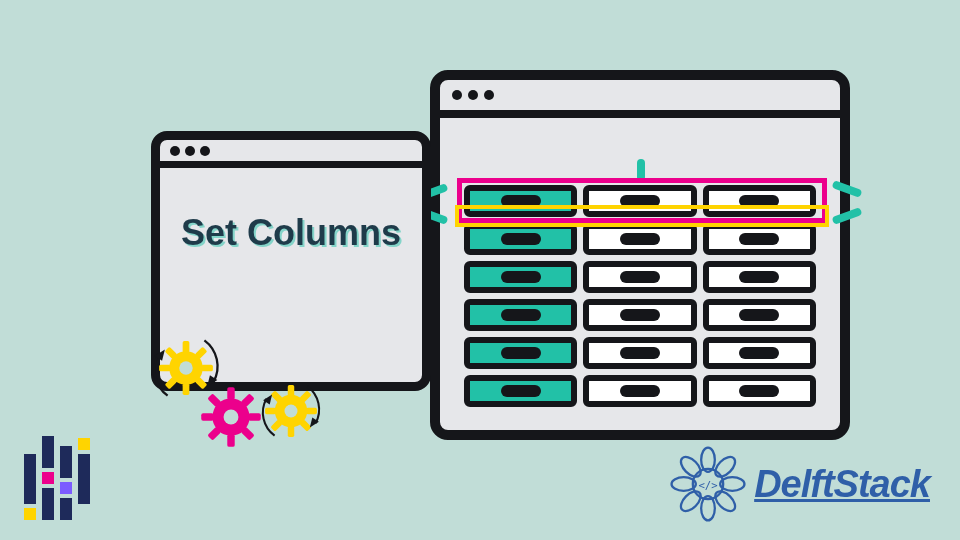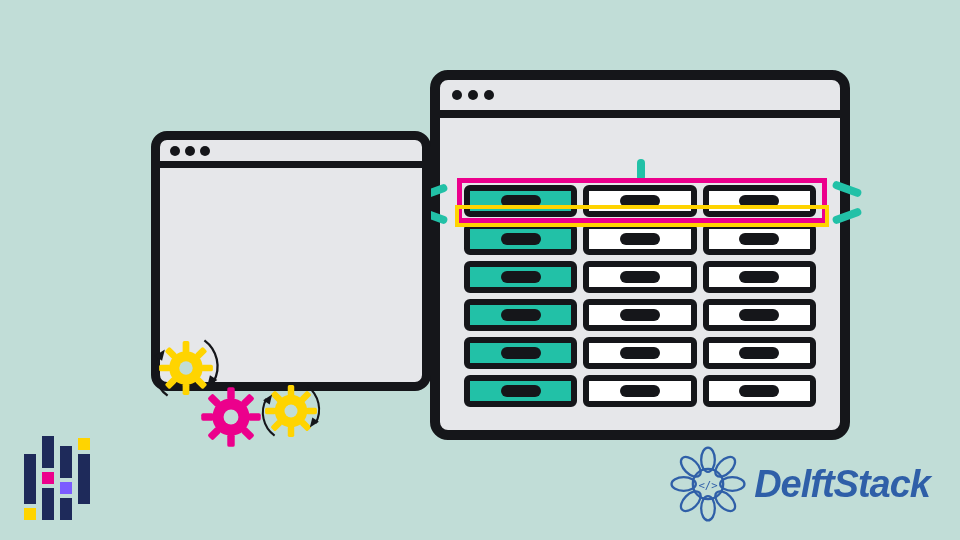--- a/index.html
+++ b/index.html
@@ -115,20 +115,21 @@
     display:flex;
     align-items:center;
     gap:8px;
   }
   .delft-text {
     font-size: 38px;
     font-weight: bold;
     font-style: italic;
     color: #2f5fa8;
     letter-spacing: -1px;
+    text-decoration: underline;
   }
 </style>
 </head>
 <body>
 
 <div class="back-window">
   <div class="titlebar">
     <div class="dot"></div>
     <div class="dot"></div>
     <div class="dot"></div>
@@ -207,20 +208,21 @@
   <div class="hrect yellow"></div>
 </div>
 
 <div class="front-window">
   <div class="titlebar">
     <div class="dot"></div>
     <div class="dot"></div>
     <div class="dot"></div>
   </div>
   <div class="title-text">
+    <div>Set Columns</div>
   </div>
 </div>
 
 <div class="gear" style="left:158px; top:340px;">
   <svg width="56" height="56" viewBox="0 0 100 100">
     <g fill="#ffd400">
       <circle cx="50" cy="50" r="30"></circle>
       <g>
         <rect x="44" y="2" width="12" height="20" rx="3"></rect>
         <rect x="44" y="78" width="12" height="20" rx="3"></rect>

